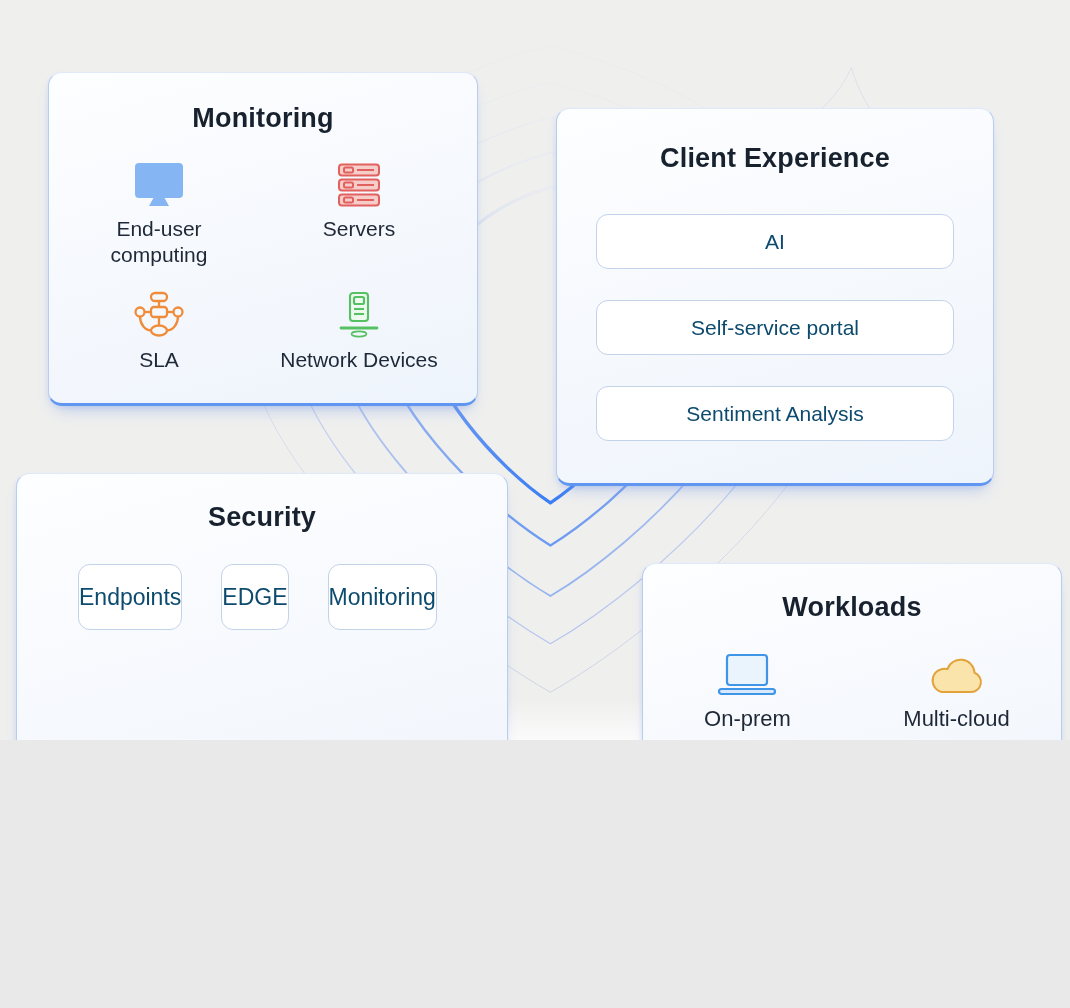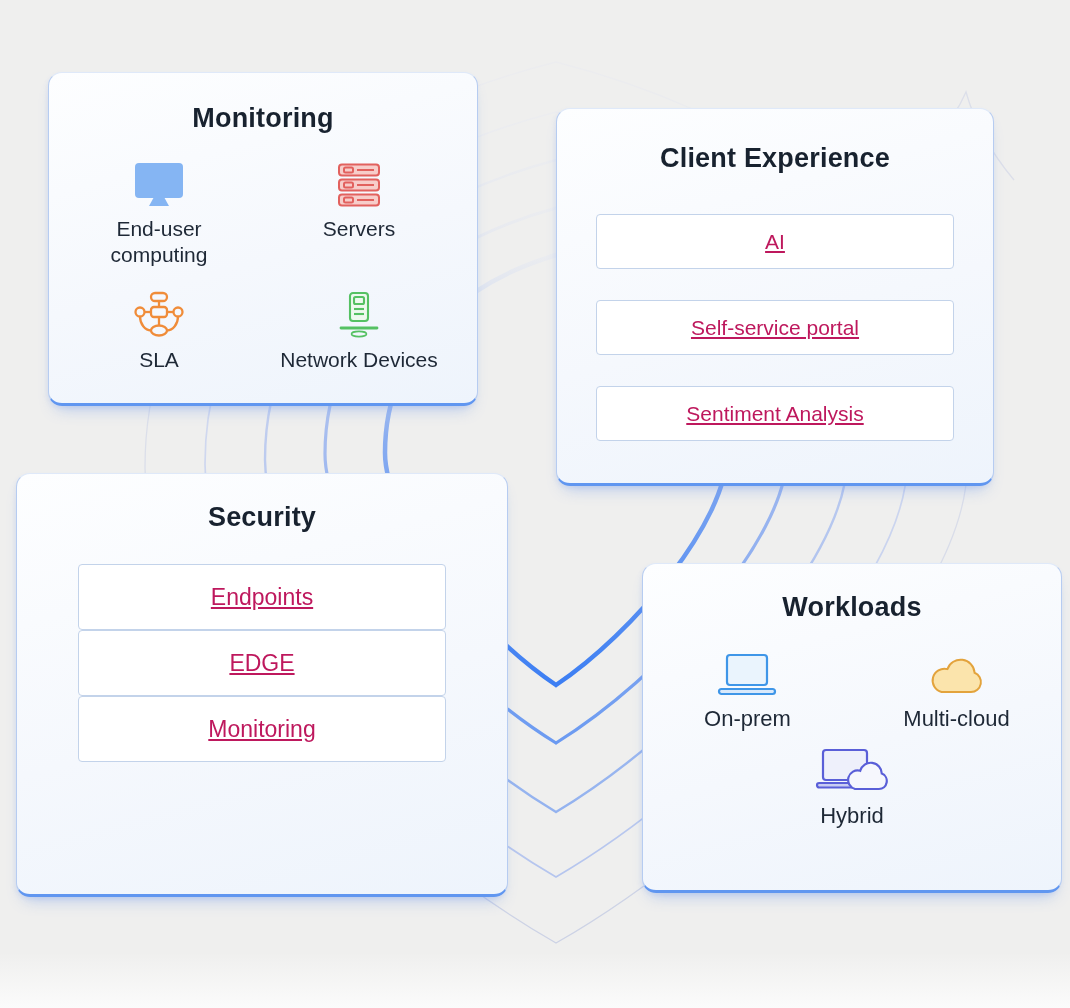--- a/index.html
+++ b/index.html
@@ -1,37 +1,37 @@
 <!DOCTYPE html>
 <html><head>
 <meta charset="utf-8">
 <style>
   html,body{margin:0;padding:0;background:#e9e9e9;}
   *{box-sizing:border-box;}
   #stage{
-    position:relative;width:1070px;height:1008px;margin:0 auto;
+    position:relative;width:1070px;height:740px;margin:0 auto;
     background:#efefee;overflow:hidden;
     font-family:"Liberation Sans", sans-serif;color:#1d2736;
   }
   #bg-svg{position:absolute;left:0;top:0;width:100%;height:100%;}
   .card{
     position:absolute;border-radius:14px;
     background:linear-gradient(165deg,#fdfeff 0%,#f5f8fd 55%,#eef4fc 100%);
     border:1px solid #b6ccf1;border-top:1px solid #dfe9f9;
     border-bottom:3px solid #6096f0;
     box-shadow:0 10px 16px -8px rgba(96,140,230,.45), -1px 2px 4px rgba(120,160,235,.12);
   }
   .card-title{
     text-align:center;font-size:27px;font-weight:700;color:#18222f;
     letter-spacing:.2px;
   }
   .pill{
-    background:#ffffff;border:1px solid #c3d3ea;border-radius:4px;
+    background:#ffffff;border:1px solid #c3d3ea;border-radius:12px;
     display:flex;align-items:center;justify-content:center;
-    font-size:22px;color:#be185d;text-decoration:underline;
+    font-size:22px;color:#0c4a6e;
   }
   
   #card-monitoring{left:48px;top:72px;width:430px;height:334px;}
   #card-monitoring .card-title{margin-top:30px;}
   .mon-grid{
     display:grid;grid-template-columns:48% 52%;justify-items:center;
     margin-top:26px;row-gap:20px;padding:0 14px;
   }
   .mon-item{display:flex;flex-direction:column;align-items:center;}
   .mon-item .icon{display:flex;align-items:flex-end;justify-content:center;}
@@ -40,21 +40,21 @@
   }
   .lbl-wrap{max-width:132px;}
   
   #card-client{left:556px;top:108px;width:438px;height:378px;}
   #card-client .card-title{margin-top:34px;}
   .ce-buttons{display:flex;flex-direction:column;gap:31px;margin-top:40px;padding:0 39px;}
   .ce-buttons .pill{height:55px;font-size:21px;}
   
   #card-security{left:16px;top:473px;width:492px;height:424px;}
   #card-security .card-title{margin-top:28px;}
-  .sec-buttons{display:flex;flex-direction:column;margin-top:31px;padding:0 61px;text-align:right;}
+  .sec-buttons{display:flex;gap:39px;margin-top:31px;padding:0 61px;text-align:right;}
   .sec-buttons .pill{height:66px;font-size:23px;}
   
   #card-workloads{left:642px;top:563px;width:420px;height:330px;}
   #card-workloads .card-title{margin-top:28px;}
   .wl-row1{display:grid;grid-template-columns:50% 50%;justify-items:center;margin-top:28px;}
   .wl-row2{display:flex;justify-content:center;margin-top:14px;}
   .wl-item{display:flex;flex-direction:column;align-items:center;}
   .wl-item .icon{display:flex;align-items:flex-end;justify-content:center;}
   .wl-item .lbl{margin-top:9px;font-size:22px;color:#1e2836;text-align:right;}
   .icon svg{display:block;}

